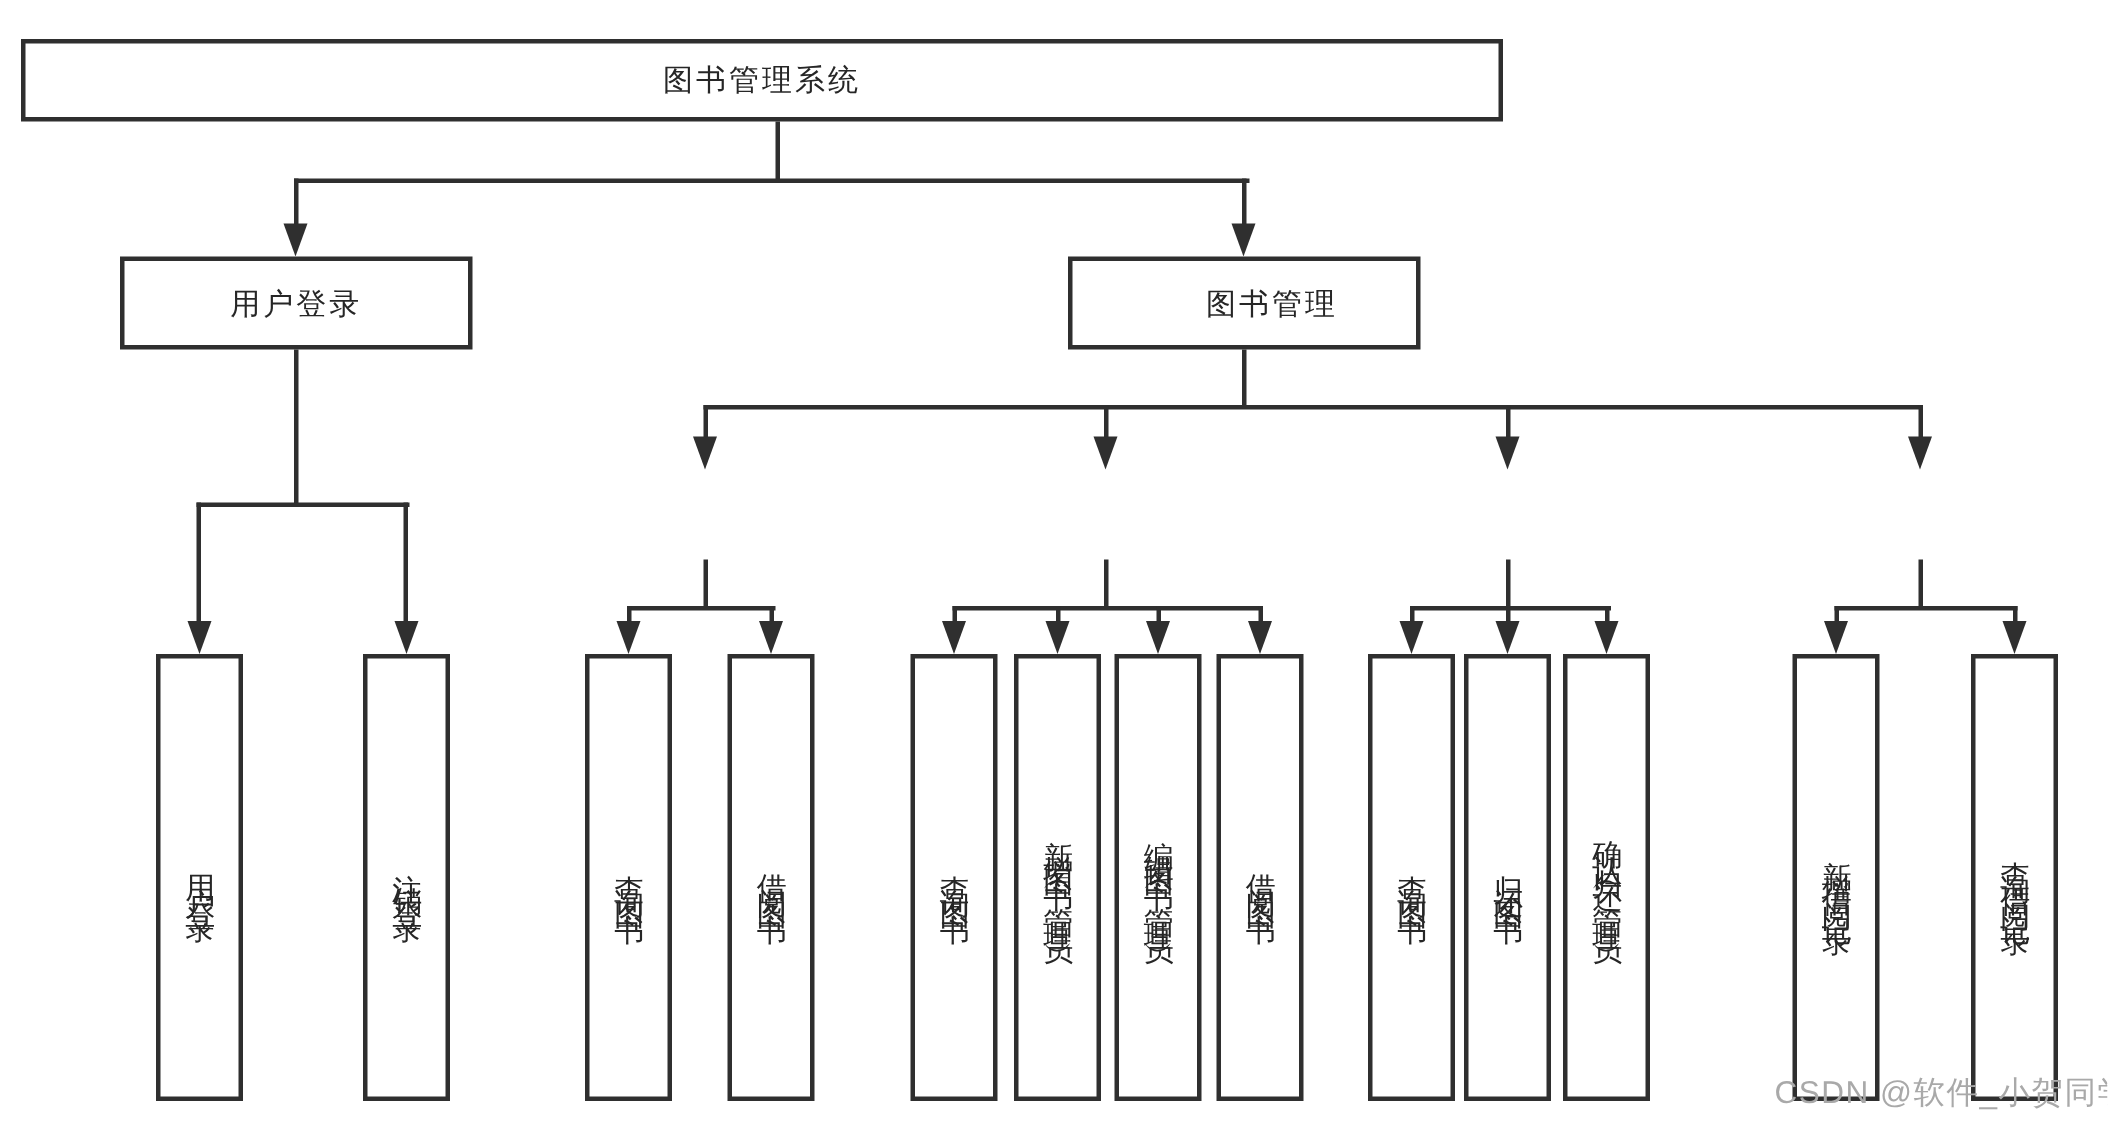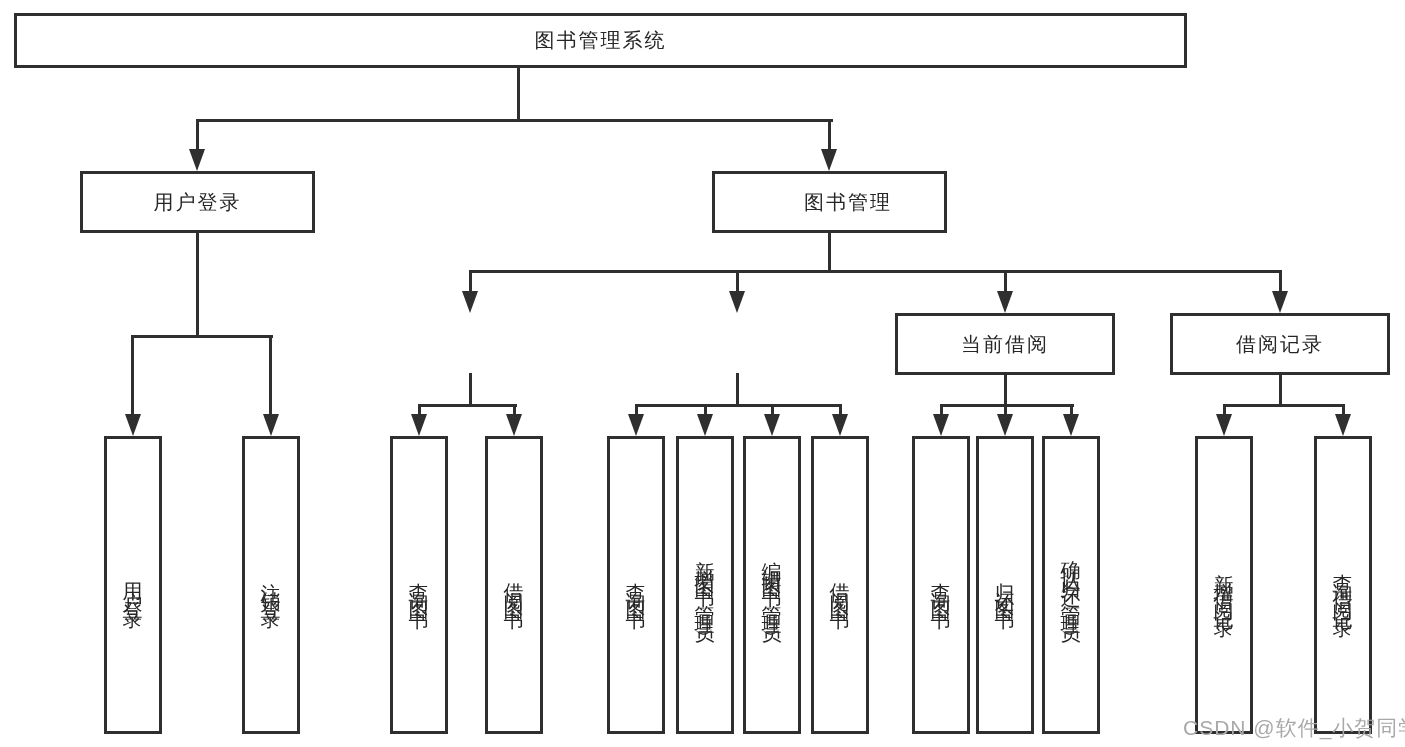--- a/index.html
+++ b/index.html
@@ -47,21 +47,21 @@
     letter-spacing:1px;
     white-space:nowrap;
     z-index:6;
   }
 </style>
 </head>
 <body>
 
 <div class="canvas">
 
-  <div class="box" style="left:14px;top:13px;width:1173px;height:55px;">图书管理系统</div>
+  <div class="box" style="left:14px;top:26px;width:988px;height:55px;">图书管理系统</div>
 
   <div class="vline" style="left:517px;top:66px;height:54px;"></div>
   <div class="hline" style="left:196px;top:119px;width:637px;"></div>
   <div class="vline" style="left:196px;top:119px;height:32px;"></div>
   <div class="arrow" style="left:189px;top:149px;"></div>
   <div class="vline" style="left:828px;top:119px;height:32px;"></div>
   <div class="arrow" style="left:821px;top:149px;"></div>
 
   <div class="box" style="left:80px;top:171px;width:235px;height:62px;">用户登录</div>
   <div class="box" style="left:712px;top:171px;width:235px;height:62px;padding-left:37px;">图书管理</div>
@@ -77,22 +77,20 @@
   <div class="hline" style="left:469px;top:270px;width:813px;"></div>
   <div class="vline" style="left:469px;top:270px;height:23px;"></div>
   <div class="arrow" style="left:462px;top:291px;"></div>
   <div class="vline" style="left:736px;top:270px;height:23px;"></div>
   <div class="arrow" style="left:729px;top:291px;"></div>
   <div class="vline" style="left:1004px;top:270px;height:23px;"></div>
   <div class="arrow" style="left:997px;top:291px;"></div>
   <div class="vline" style="left:1279px;top:270px;height:23px;"></div>
   <div class="arrow" style="left:1272px;top:291px;"></div>
 
-  <div class="box" style="left:895px;top:313px;width:220px;height:62px;">当前借阅</div>
-  <div class="box" style="left:1170px;top:313px;width:220px;height:62px;">借阅记录</div>
 
   <div class="vline" style="left:469px;top:373px;height:33px;"></div>
   <div class="hline" style="left:418px;top:404px;width:99px;"></div>
   <div class="vline" style="left:418px;top:404px;height:12px;"></div>
   <div class="arrow" style="left:411px;top:414px;"></div>
   <div class="vline" style="left:513px;top:404px;height:12px;"></div>
   <div class="arrow" style="left:506px;top:414px;"></div>
 
   <div class="vline" style="left:736px;top:373px;height:33px;"></div>
   <div class="hline" style="left:635px;top:404px;width:207px;"></div>

